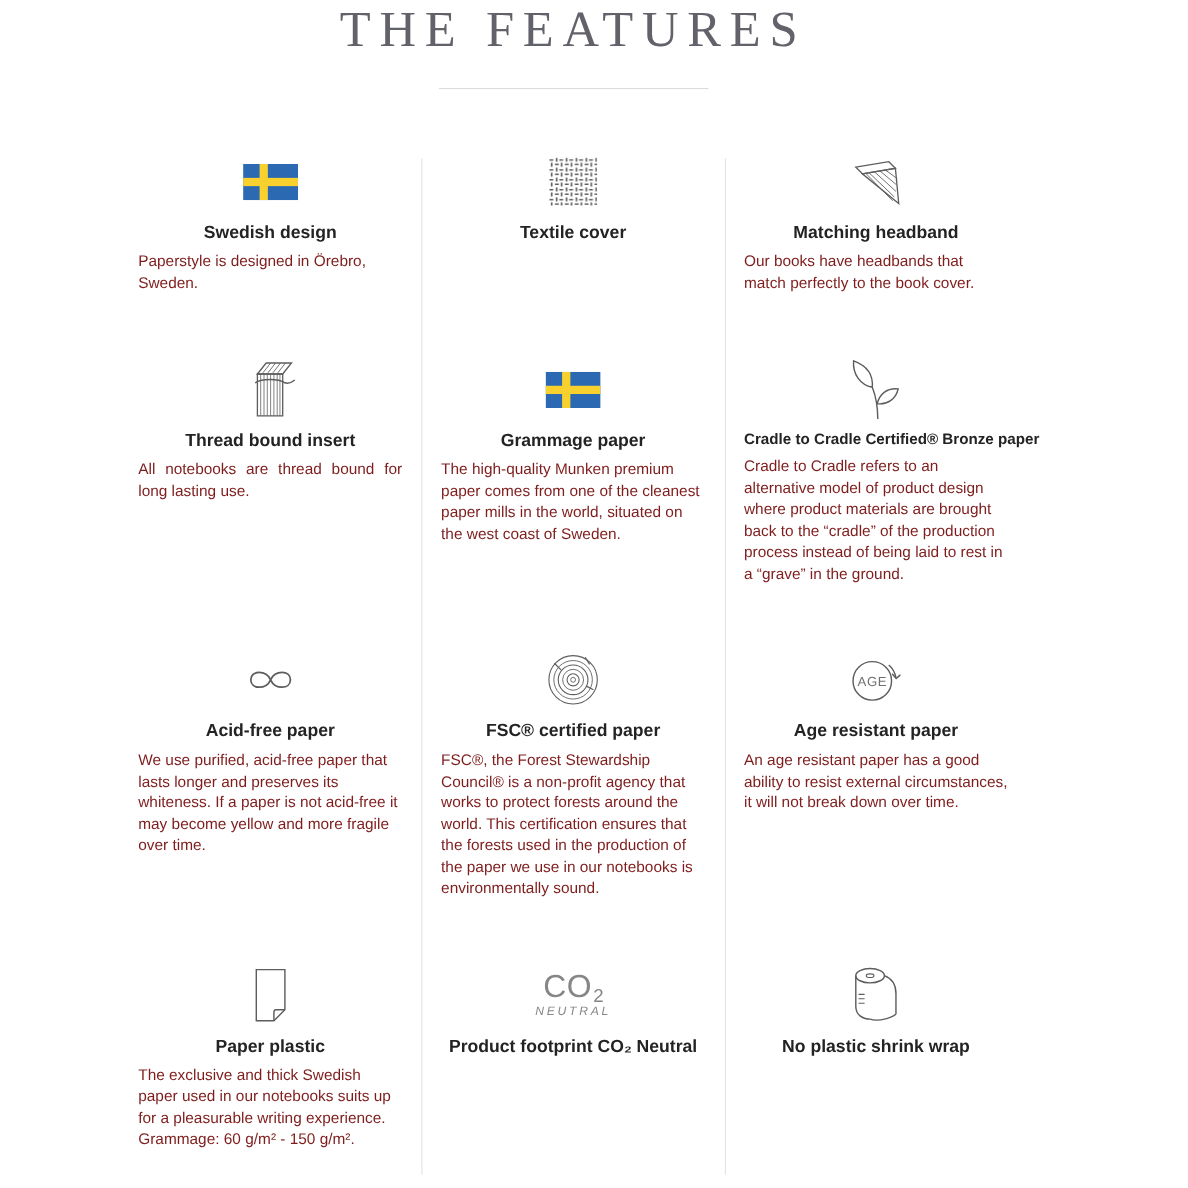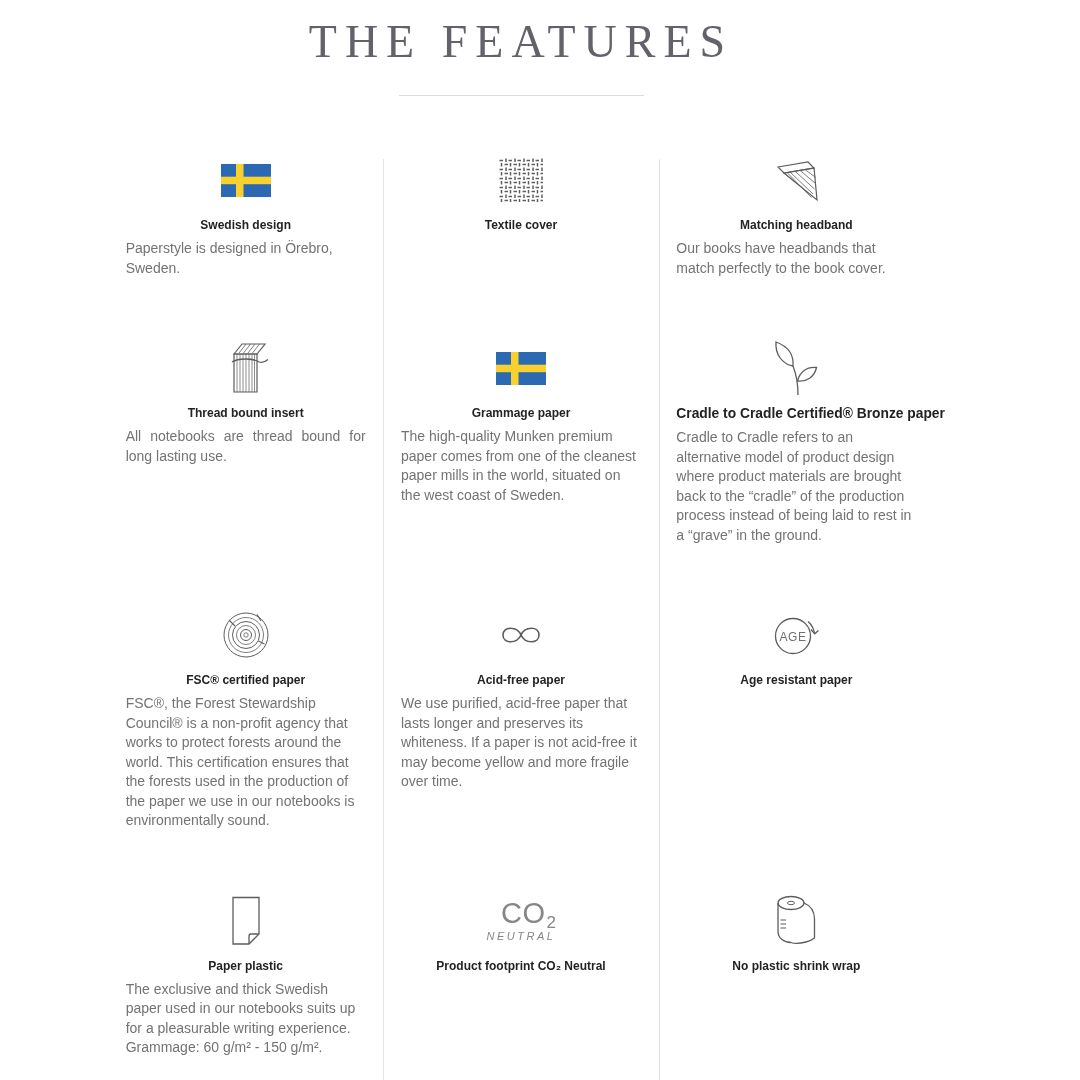--- a/index.html
+++ b/index.html
@@ -5,39 +5,39 @@
   html,body { margin:0; padding:0; }
   body {
     width:1080px; height:1080px; background:#ffffff; overflow:hidden;
     font-family:"Liberation Sans", sans-serif;
     -webkit-font-smoothing:antialiased;
   }
   .page { margin-left:108px; width:826px; }
   .page-title {
     font-family:"Liberation Serif", serif;
     font-weight:400; font-size:46px; letter-spacing:8px;
-    color:#62626a; text-align:center; margin:0; padding-top:15px;
+    color:#62626a; text-align:center; margin:0; 
   }
   .title-rule { width:245px; height:0; border-top:1px solid #dcdcdc; margin:27px auto 0; }
   .features-grid {
     position:relative; display:grid; grid-template-columns:repeat(3,1fr);
     row-gap:36px; margin-top:55px; min-height:932px; align-items:start;
   }
   .v-divider { position:absolute; top:8px; bottom:0; width:1px; background:#e4e4e4; }
   .v-divider.d1 { left:275px; }
   .v-divider.d2 { left:551px; }
   .feature-inner { width:240px; margin:0 auto; text-align:center; }
   .icon-box { height:58px; display:flex; align-items:center; justify-content:center; margin-bottom:9px; }
   .icon-box svg { display:block; }
-  .feature-title { font-size:12px; font-weight:700; color:#232323; margin:0 0 7px; white-space:nowrap; }
+  .feature-title { font-size:16px; font-weight:700; color:#232323; margin:0 0 7px; white-space:nowrap; }
   [data-name="feature-cradle-to-cradle"] .feature-title { font-size:13.8px; }
-  .feature-desc { font-size:14px; line-height:19.5px; color:#737373; margin:0; text-align:left; }
+  .feature-desc { font-size:14px; line-height:19.5px; color:#7f1d1d; margin:0; text-align:left; }
   [data-name="feature-thread-bound-insert"] .feature-desc { text-align:justify; }
   .co2-icon { color:#868686; line-height:1; }
-  .co2-top { font-size:29px; letter-spacing:0.5px;text-align:right; }
+  .co2-top { font-size:29px; letter-spacing:0.5px; }
   .co2-sub2 { font-size:17px; position:relative; top:5px; left:1px; }
   .co2-neutral { font-size:11px; letter-spacing:2.5px; margin-top:3px; text-align:center;font-style:italic; }
 </style>
 </head>
 <body>
 
 <div class="page" data-name="features-section">
 
   <h1 class="page-title" data-name="page-title">THE FEATURES</h1>
   <div class="title-rule" data-name="title-divider"></div>
@@ -126,20 +126,32 @@
       <div class="feature-inner">
         <div class="icon-box" data-name="plant-sprout-icon">
           <svg width="56" height="58" viewBox="0 0 56 58" stroke="#5d5d5d" fill="none" stroke-width="1.3">
             <path d="M30 56 C30 46 29 37 25 27"></path>
             <path d="M25 27 C14 25 7 15 8 3 C19 7 26 15 25 27 Z"></path>
             <path d="M29.5 42 C31.5 33.5 38 27.5 48.5 28.5 C46.5 38 38.5 43 29.5 42 Z"></path>
           </svg>
         </div>
         <h3 class="feature-title" data-name="feature-title">Cradle to Cradle Certified® Bronze paper</h3>
         <p class="feature-desc" data-name="feature-description">Cradle to Cradle refers to an alternative model of product design where product materials are brought back to the “cradle” of the production process instead of being laid to rest in a “grave” in the ground.</p>
+      </div>
+    </div>
+
+    <div class="feature" data-name="feature-acid-free">
+      <div class="feature-inner">
+        <div class="icon-box" data-name="infinity-icon">
+          <svg width="62" height="32" viewBox="0 0 62 32" stroke="#5d5d5d" fill="none" stroke-width="1.6">
+            <path d="M31 16 c-4 -9 -18 -9 -18 0 s14 9 18 0 c4 -9 18 -9 18 0 s-14 9 -18 0"></path>
+          </svg>
+        </div>
+        <h3 class="feature-title" data-name="feature-title">Acid-free paper</h3>
+        <p class="feature-desc" data-name="feature-description">We use purified, acid-free paper that lasts longer and preserves its whiteness. If a paper is not acid-free it may become yellow and more fragile over time.</p>
       </div>
     </div>
 
     <div class="feature" data-name="feature-fsc-certified">
       <div class="feature-inner">
         <div class="icon-box" data-name="tree-rings-icon">
           <svg width="52" height="52" viewBox="0 0 52 52" stroke="#5d5d5d" fill="none" stroke-width="1">
             <circle cx="26" cy="26" r="22"></circle>
             <circle cx="26" cy="26" r="17.5" stroke-width="0.8"></circle>
             <circle cx="26" cy="26" r="13.5"></circle>
@@ -147,43 +159,32 @@
             <circle cx="26" cy="26" r="5.5"></circle>
             <circle cx="26" cy="26" r="2.2" stroke-width="0.8"></circle>
             <path d="M9 11 L15 17 M37 5.5 L41 12 M44.5 35 L38.5 32" stroke-width="1.1"></path>
           </svg>
         </div>
         <h3 class="feature-title" data-name="feature-title">FSC® certified paper</h3>
         <p class="feature-desc" data-name="feature-description">FSC®, the Forest Stewardship Council® is a non-profit agency that works to protect forests around the world. This certification ensures that the forests used in the production of the paper we use in our notebooks is environmentally sound.</p>
       </div>
     </div>
 
-    <div class="feature" data-name="feature-acid-free">
-      <div class="feature-inner">
-        <div class="icon-box" data-name="infinity-icon">
-          <svg width="62" height="32" viewBox="0 0 62 32" stroke="#5d5d5d" fill="none" stroke-width="1.6">
-            <path d="M31 16 c-4 -9 -18 -9 -18 0 s14 9 18 0 c4 -9 18 -9 18 0 s-14 9 -18 0"></path>
-          </svg>
-        </div>
-        <h3 class="feature-title" data-name="feature-title">Acid-free paper</h3>
-        <p class="feature-desc" data-name="feature-description">We use purified, acid-free paper that lasts longer and preserves its whiteness. If a paper is not acid-free it may become yellow and more fragile over time.</p>
-      </div>
-    </div>
-
     <div class="feature" data-name="feature-age-resistant">
       <div class="feature-inner">
         <div class="icon-box" data-name="age-resistant-icon">
           <svg width="50" height="48" viewBox="0 0 50 48" stroke="#5d5d5d" fill="none" stroke-width="1.3">
             <circle cx="22" cy="25" r="17.5"></circle>
             <path d="M37 10.5 a20 20 0 0 1 6.5 11.5"></path>
             <polyline points="40,18.5 43.7,22.8 47.5,19.5"></polyline>
             <text x="22" y="29.5" font-size="12" text-anchor="middle" fill="#6f6f6f" stroke="none" letter-spacing="0.5" data-name="icon-label">AGE</text>
           </svg>
         </div>
         <h3 class="feature-title" data-name="feature-title">Age resistant paper</h3>
+        <p class="feature-desc" data-name="feature-description">An age resistant paper has a good ability to resist external circumstances, it will not break down over time.</p>
       </div>
     </div>
 
     <div class="feature" data-name="feature-paper-grammage">
       <div class="feature-inner">
         <div class="icon-box" data-name="paper-sheet-icon">
           <svg width="40" height="52" viewBox="0 0 40 52" stroke="#5d5d5d" fill="none" stroke-width="1.3">
             <path d="M7 2.5 H33 V39 L23 49 H7 Z"></path>
             <path d="M33 39 H25 C23.5 39 23 39.8 23 41.5 V49"></path>
           </svg>

